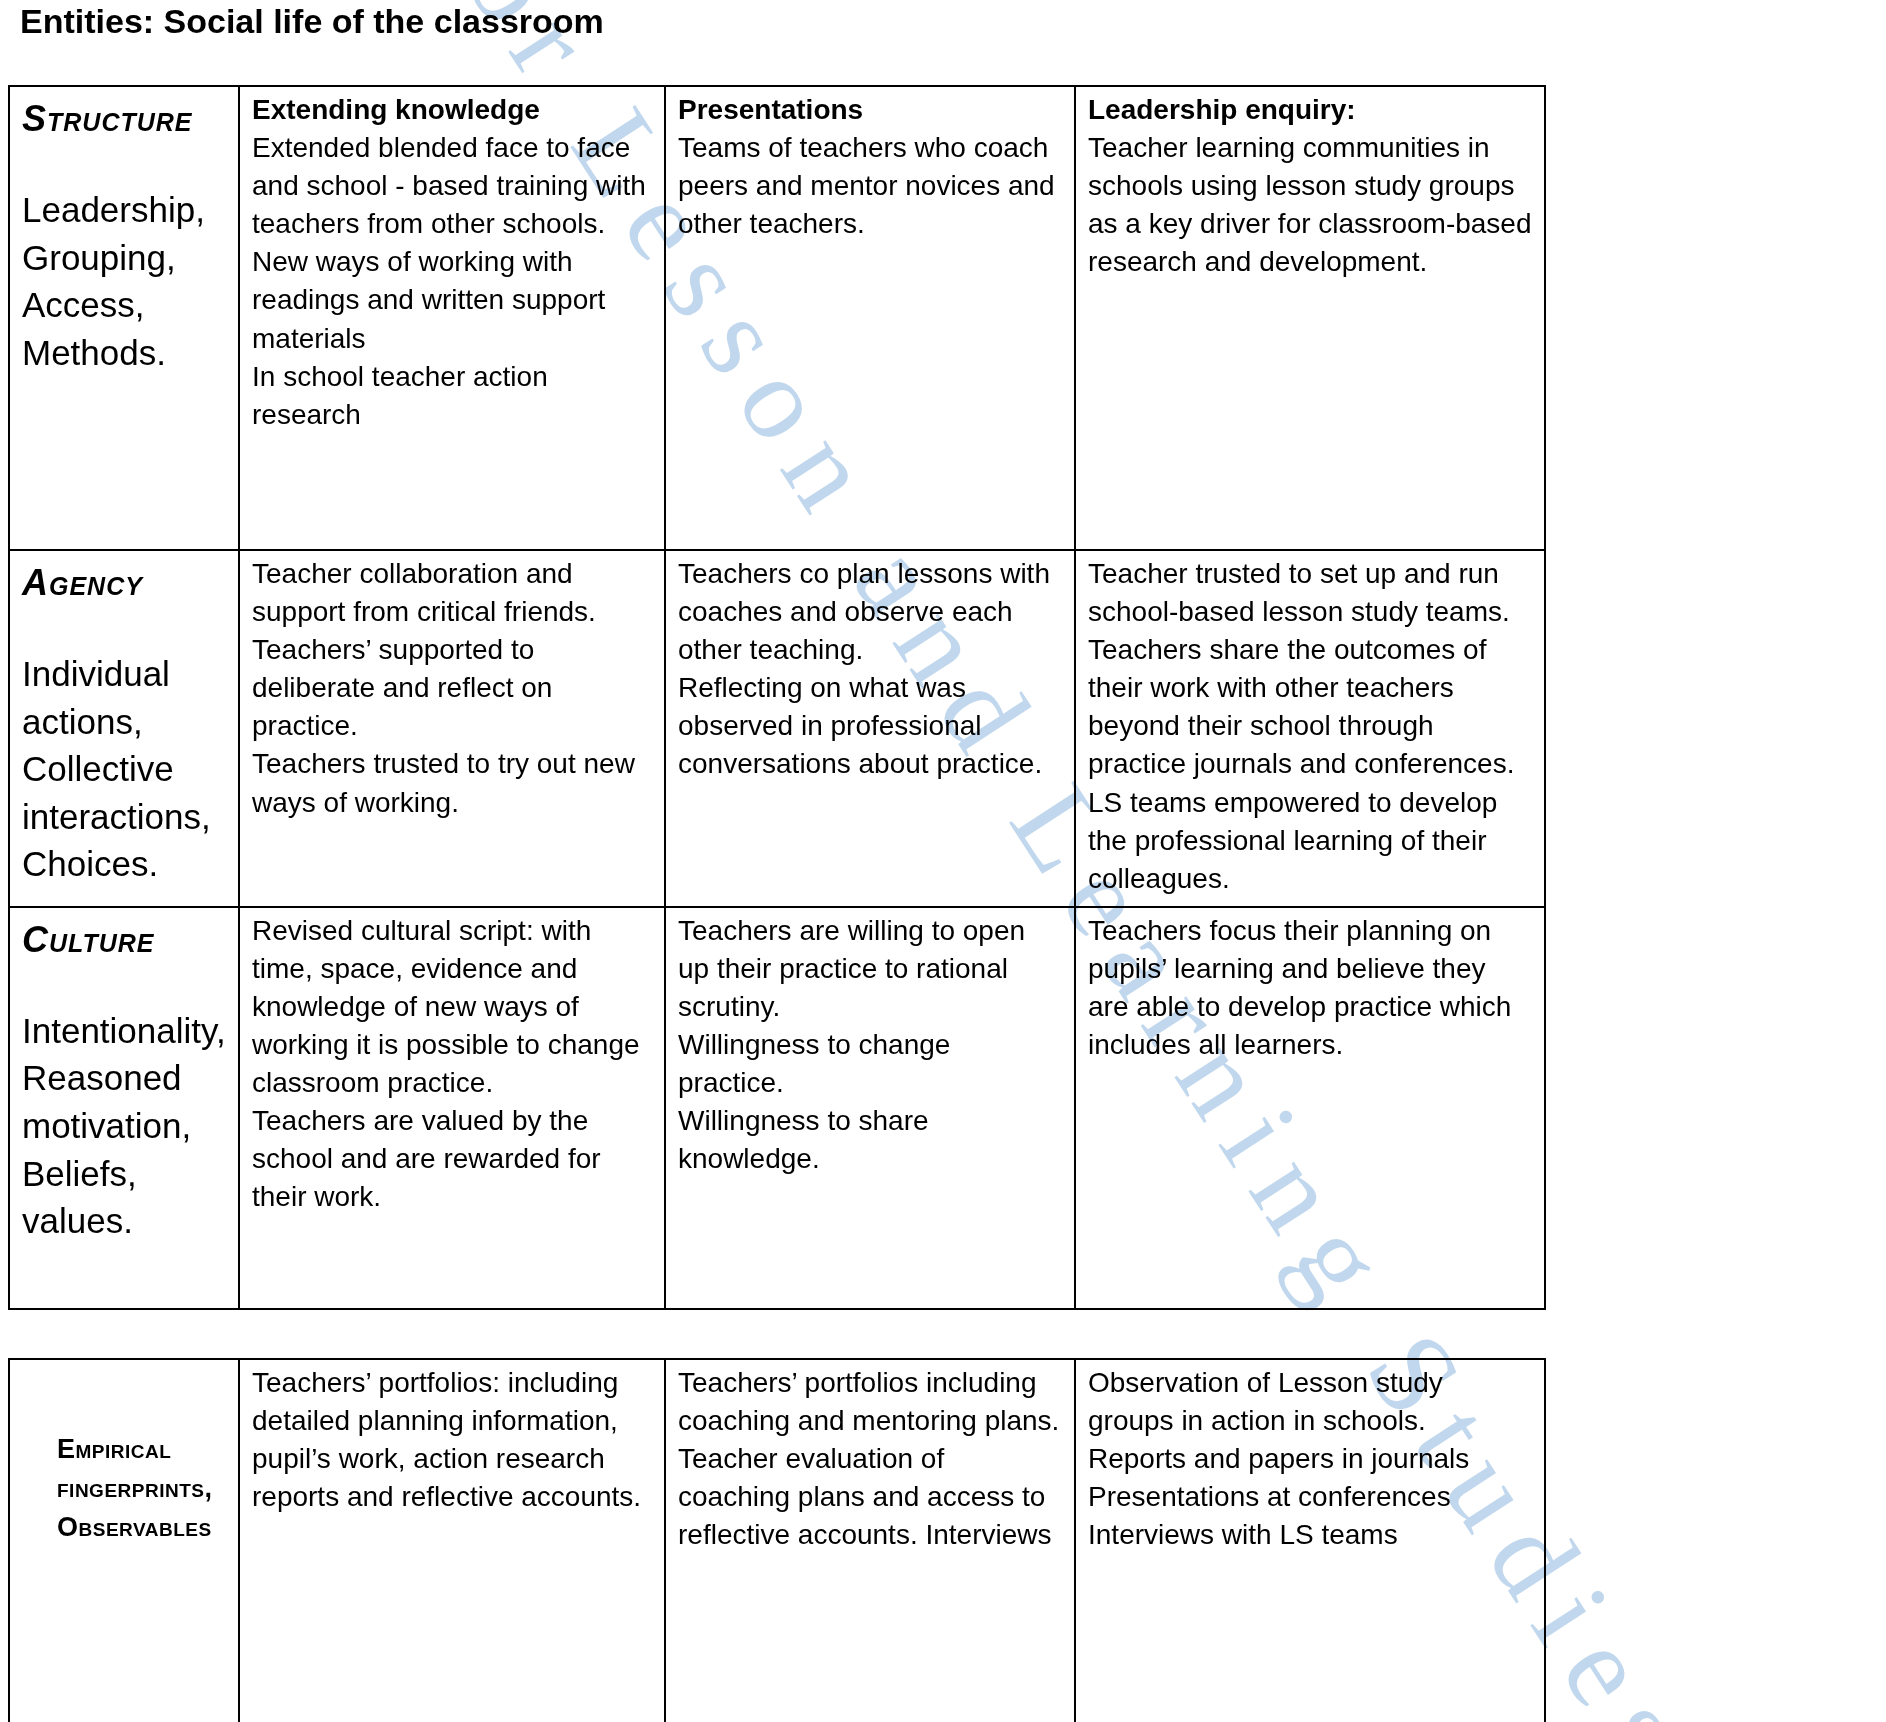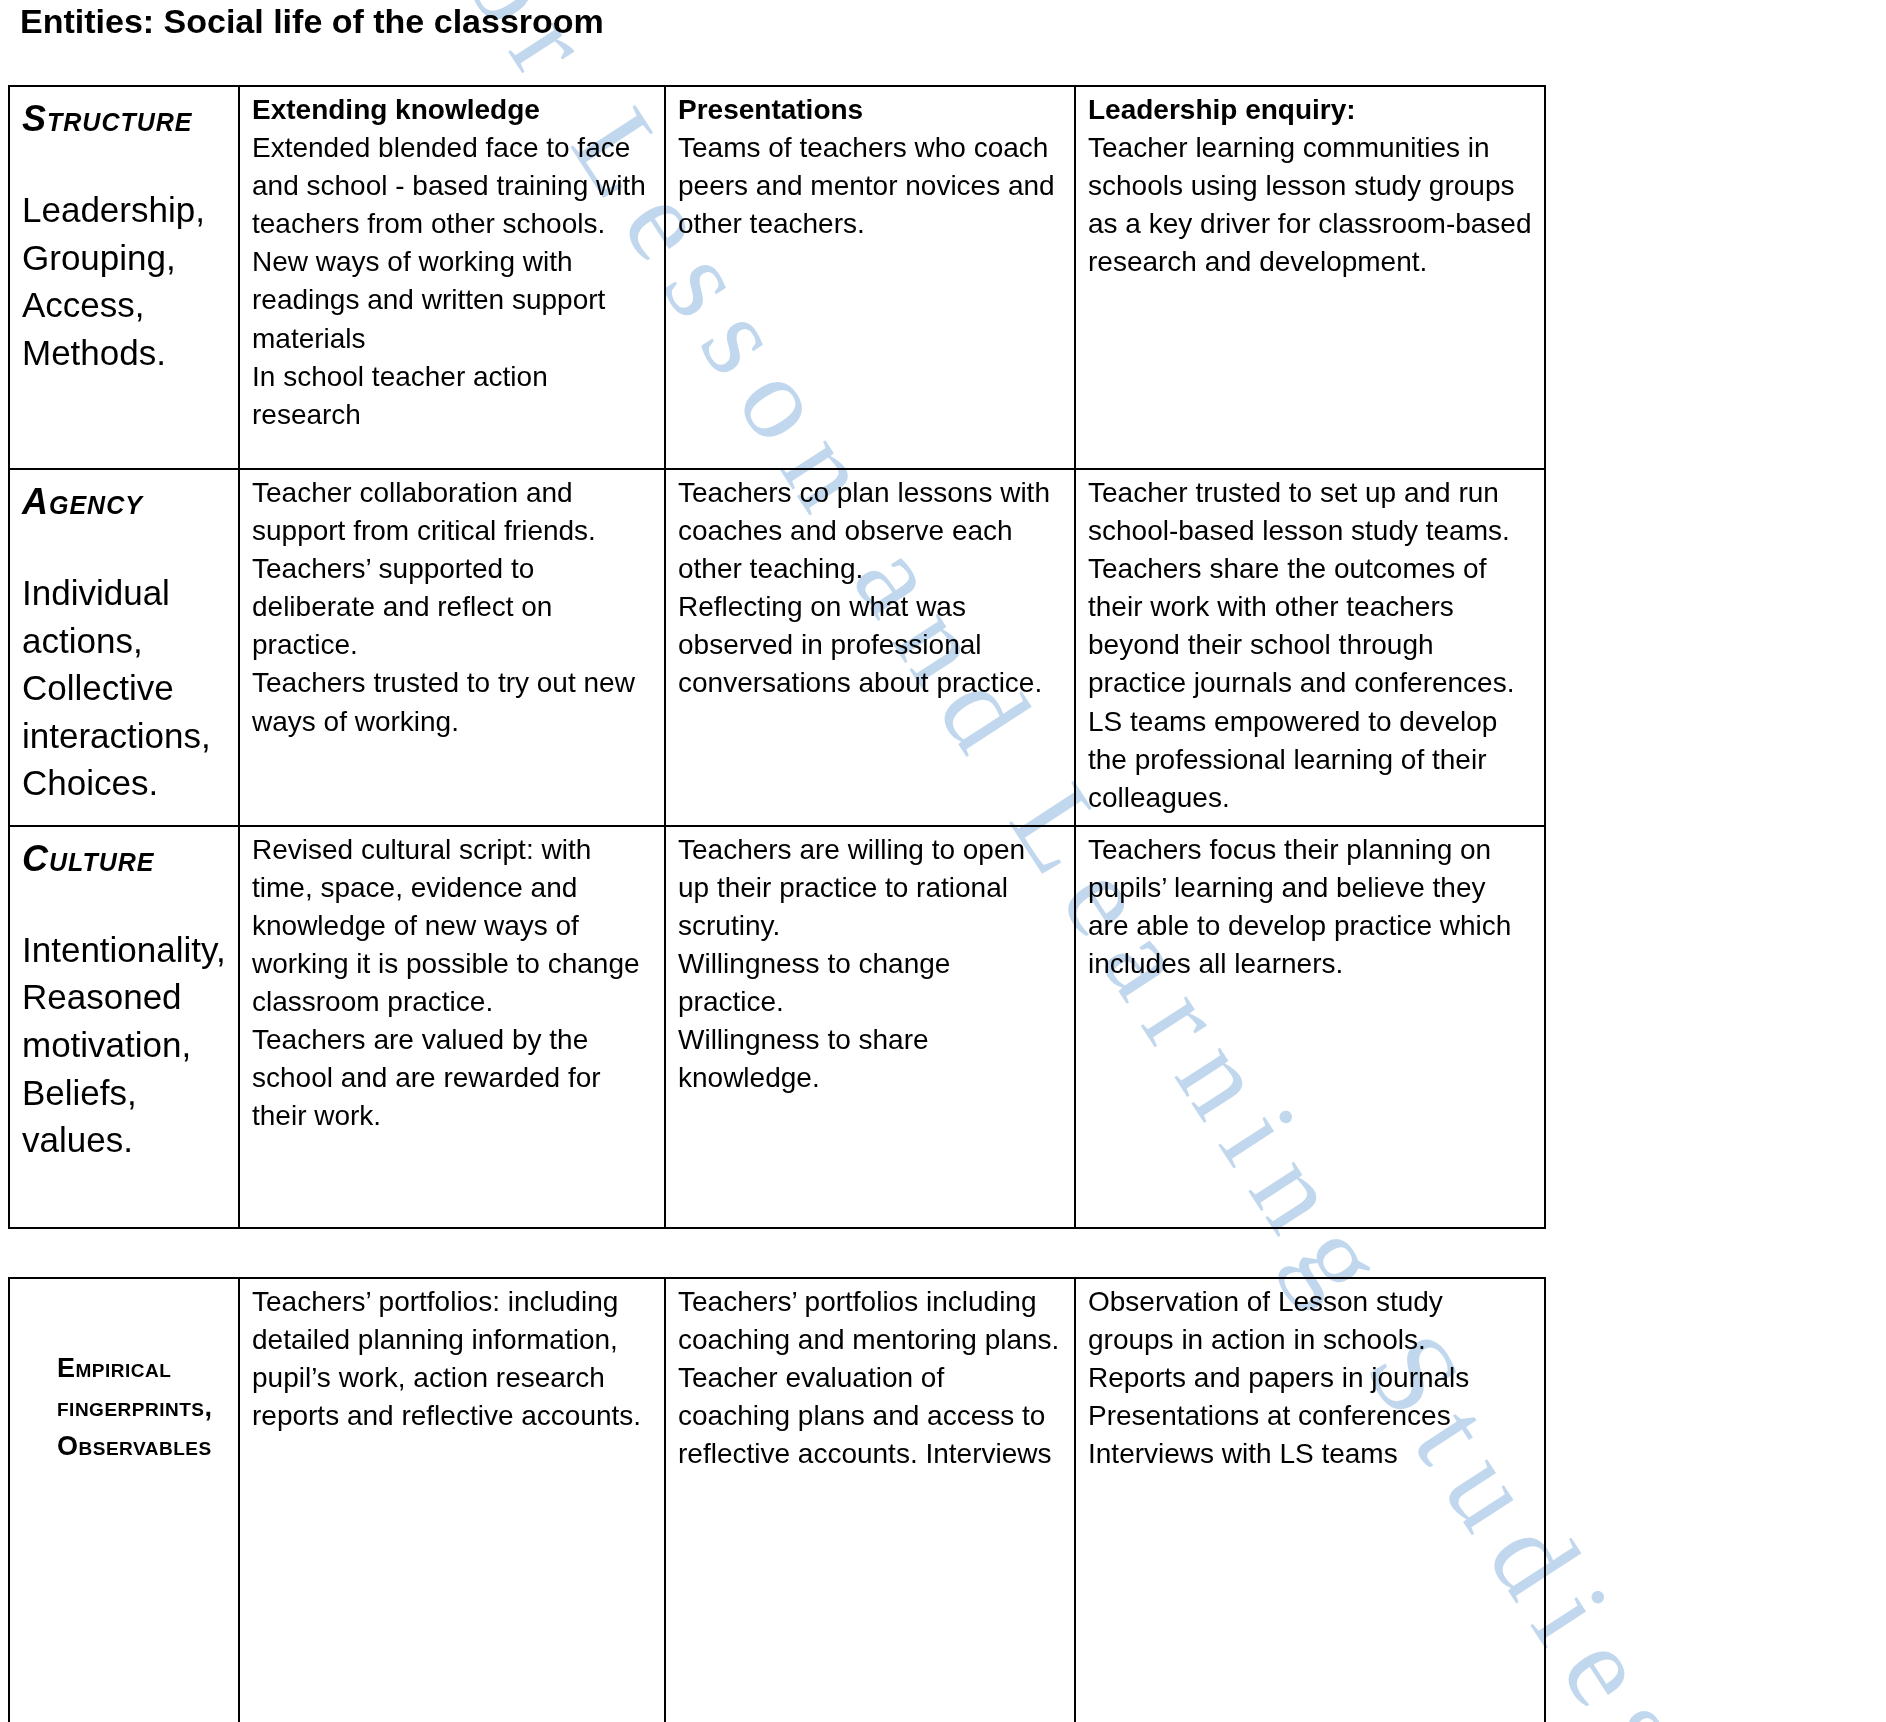--- a/index.html
+++ b/index.html
@@ -40,21 +40,21 @@
   }
   table.t1 { margin-top: 44px; }
   table.t2 { margin-top: 48px; }
   table.grid td {
     border: 2.5px solid #000;
     vertical-align: top;
     padding: 4px 12px 8px 12px;
     font-size: 28px;
     line-height: 1.36;
   }
-  .row-structure { height: 383px; }
+  .row-structure { height: 464px; }
   .row-agency    { height: 342px; }
   .row-culture   { height: 402px; }
   .row-empirical { height: 560px; }
   .rowlabel {
     font-variant: small-caps;
     font-weight: bold;
     font-style: italic;
     font-size: 36px;
     letter-spacing: 1px;
     padding-top: 4px;

